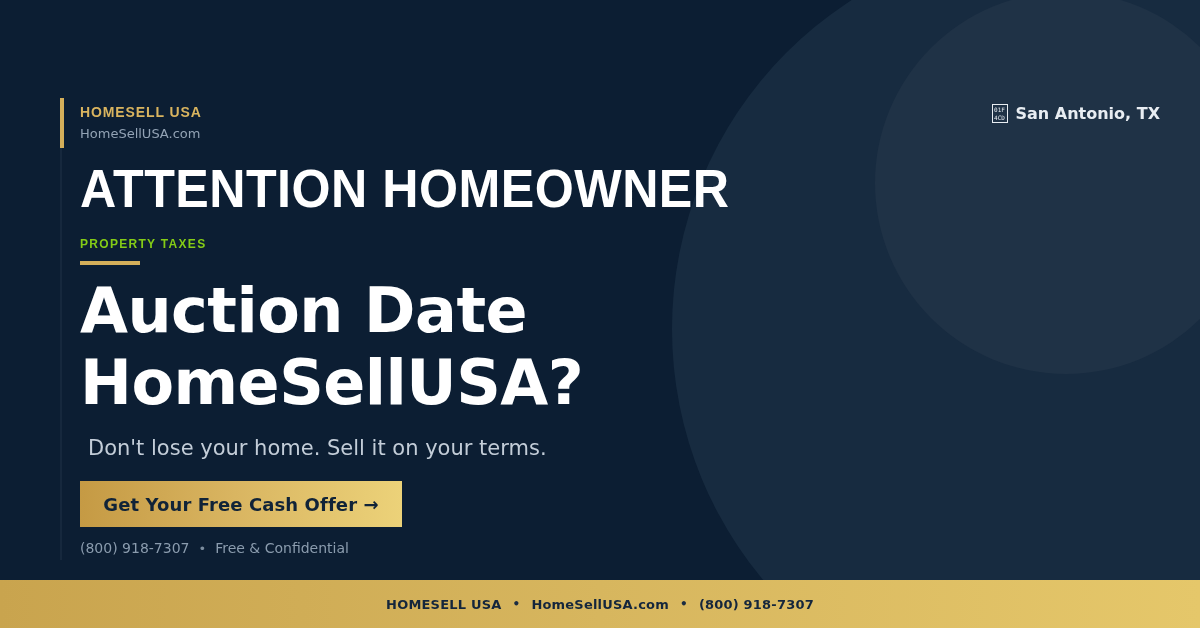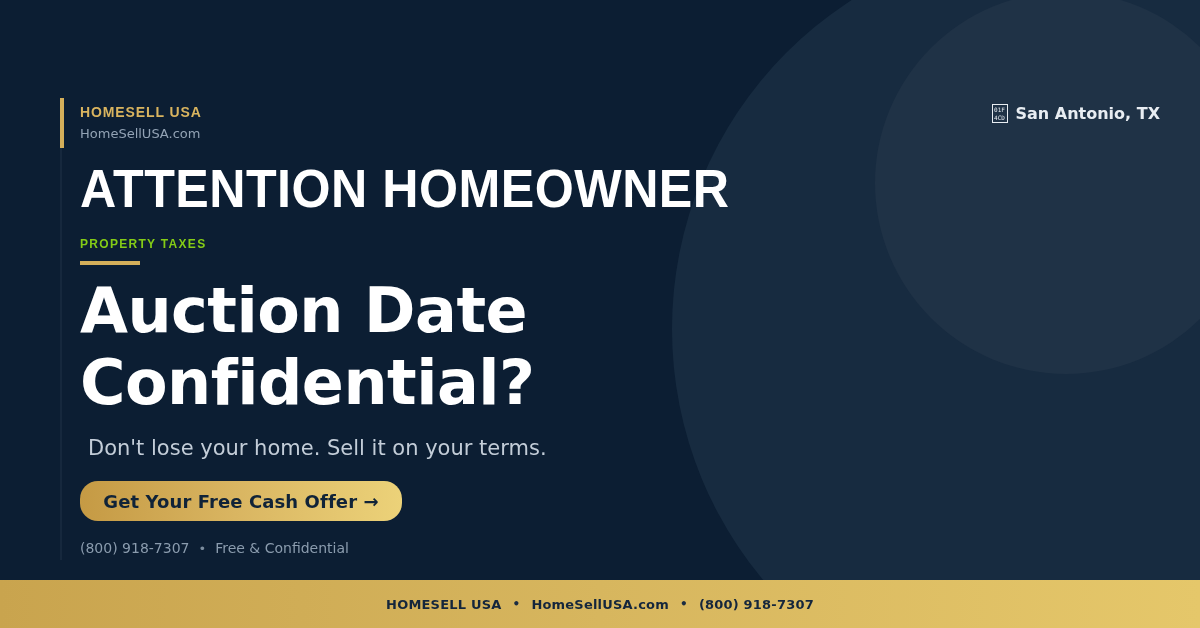--- a/index.html
+++ b/index.html
@@ -189,23 +189,23 @@
     font-size: 21px;
     color: #c3cdd8;
     line-height: 1.2;
   }
 
   .cta-button {
     position: absolute;
     left: 0;
     top: 481px;
     width: 322px;
-    height: 40px;
+    height: 46px;
     border: 0;
-    border-radius: 18px;
+    border-radius: 0;
     background: linear-gradient(90deg, #c59a44 0%, #d9b561 48%, #ecd279 100%);
     color: #102338;
     font-family: "DejaVu Sans", sans-serif;
     font-size: 18px;
     font-weight: bold;
     letter-spacing: 0.1px;
     cursor: pointer;
     display: flex;
     align-items: center;
     justify-content: center;
@@ -283,21 +283,21 @@
       </span>
       <span class="location-text">San Antonio, TX</span>
     </div>
 
     <div class="attention-line">ATTENTION HOMEOWNER</div>
 
     <div class="eyebrow">PROPERTY TAXES</div>
     <div class="eyebrow-underline"></div>
 
     <div class="headline">Auction Date
-Confidential?</div>
+HomeSellUSA?</div>
 
     <div class="subhead">Don't lose your home. Sell it on your terms.</div>
 
     <button class="cta-button">Get Your Free Cash Offer →</button>
 
     <div class="trust-line">
       <span>(800) 918-7307</span>
       <span class="trust-dot">•</span>
       <span>Free &amp; Confidential</span>
     </div>

